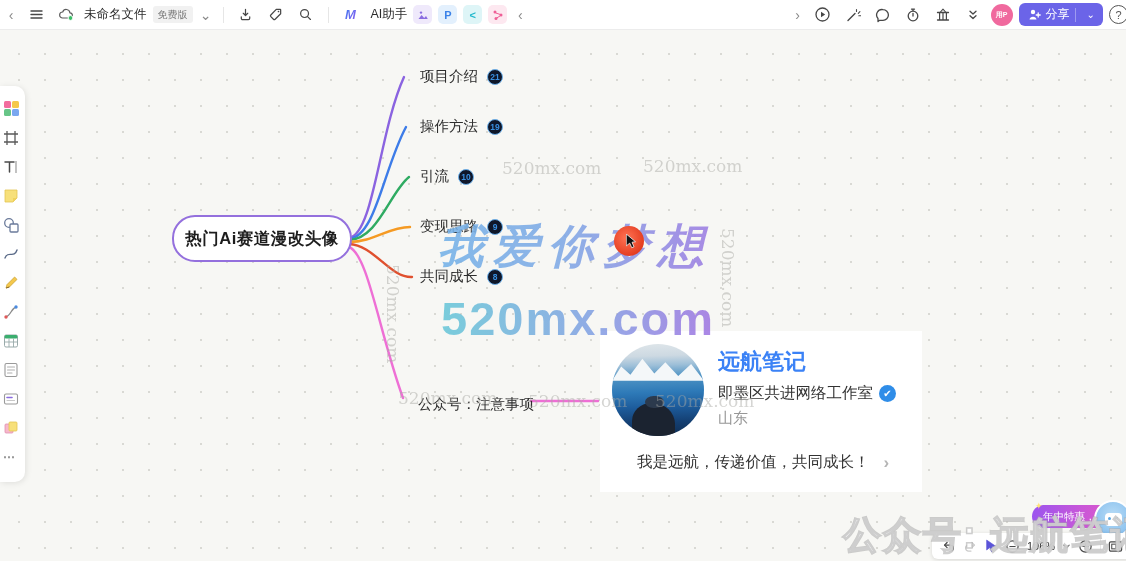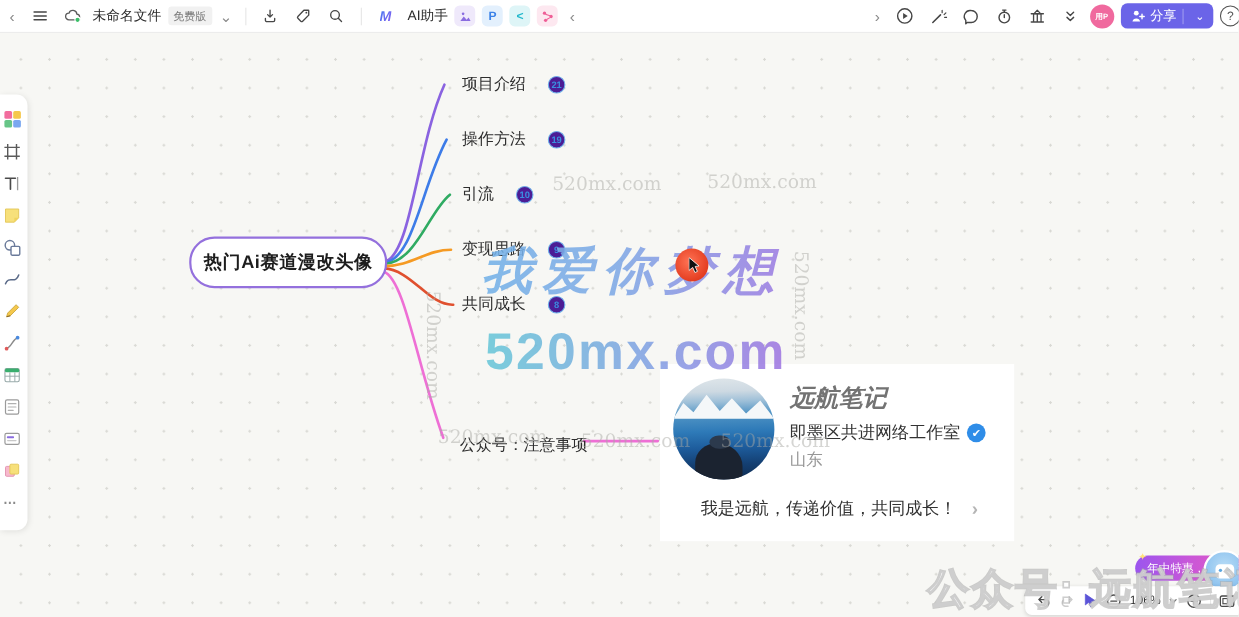--- a/index.html
+++ b/index.html
@@ -51,34 +51,34 @@
     border-radius:0 10px 10px 0;box-shadow:1px 1px 6px rgba(0,0,0,.10);z-index:20;
     display:flex;flex-direction:column;align-items:flex-start;padding:8px 0;box-sizing:border-box;gap:0;}
   .tool{width:25px;height:29px;display:flex;align-items:center;justify-content:flex-start;
     padding-left:3px;box-sizing:border-box;}
   .tool svg{flex:0 0 auto;}
   
   .mm-svg{position:absolute;inset:0;width:1126px;height:561px;pointer-events:none;z-index:5;}
   .root-node{position:absolute;left:172px;top:215px;width:176px;height:43px;background:#fff;
     border:2.5px solid #9470dd;border-radius:23px;display:flex;align-items:center;justify-content:center;
     font-size:16.5px;font-weight:bold;color:#1d1d1d;z-index:6;letter-spacing:.5px;}
-  .branch{position:absolute;display:flex;align-items:center;gap:20px;z-index:6;}
+  .branch{position:absolute;display:flex;align-items:center;gap:9px;z-index:6;}
   .branch .lbl{font-size:14.5px;color:#2d2d2d;font-weight:500;white-space:nowrap;}
-  .cbadge{width:14px;height:14px;border-radius:50%;border:1px solid #6db0ea;background:#4c1d95;
+  .cbadge{width:14px;height:14px;border-radius:50%;border:1px solid #6db0ea;background:#0f172a;
     color:#3a8fe0;font-size:8.5px;font-weight:bold;display:flex;align-items:center;justify-content:center;}
   
   .pcard{position:absolute;left:600px;top:331px;width:322px;height:161px;background:#fff;z-index:8;}
   .pavatar{position:absolute;left:12px;top:13px;width:92px;height:92px;border-radius:50%;overflow:hidden;
     background:linear-gradient(178deg,#dfe6ea 0%,#cdd9e2 14%,#9dbfd8 24%,#4f93c4 36%,#2e7ab8 52%,#1d5c9c 68%,#143f72 84%,#0e2c50 100%);}
   .pavatar .mtn{position:absolute;top:14%;left:0;width:100%;height:26%;background:#f4f7f9;
     clip-path:polygon(0 100%,10% 40%,20% 75%,33% 8%,46% 70%,58% 22%,72% 80%,86% 30%,100% 100%);}
   .pavatar .person{position:absolute;bottom:-6%;left:22%;width:46%;height:42%;background:#1b2330;
     border-radius:46% 54% 30% 30%;}
   .pavatar .hat{position:absolute;bottom:30%;left:36%;width:20%;height:14%;background:#2c3a4d;border-radius:50%;}
-  .pname{position:absolute;left:118px;top:16px;font-size:22px;font-weight:bold;color:#737373;font-style:italic;}
+  .pname{position:absolute;left:118px;top:16px;font-size:22px;font-weight:bold;color:#3b82f6;}
   .porg{position:absolute;left:118px;top:52px;display:flex;align-items:center;gap:6px;}
   .porg .t{font-size:15.5px;color:#333;}
   .vbadge{width:17px;height:17px;border-radius:50%;background:#2f8de8;color:#fff;font-size:10px;
     display:flex;align-items:center;justify-content:center;}
   .ploc{position:absolute;left:118px;top:78px;font-size:15px;color:#979797;}
   .pslogan{position:absolute;left:17px;top:121px;display:flex;align-items:center;gap:14px;}
   .pslogan .t{font-size:15.5px;color:#333;margin-left:20px;}
   .pslogan .c{font-size:17px;color:#b5b5b5;font-weight:bold;}
   
   .wm-tile{position:absolute;font-family:"DejaVu Serif","Liberation Serif",serif;font-size:17px;

